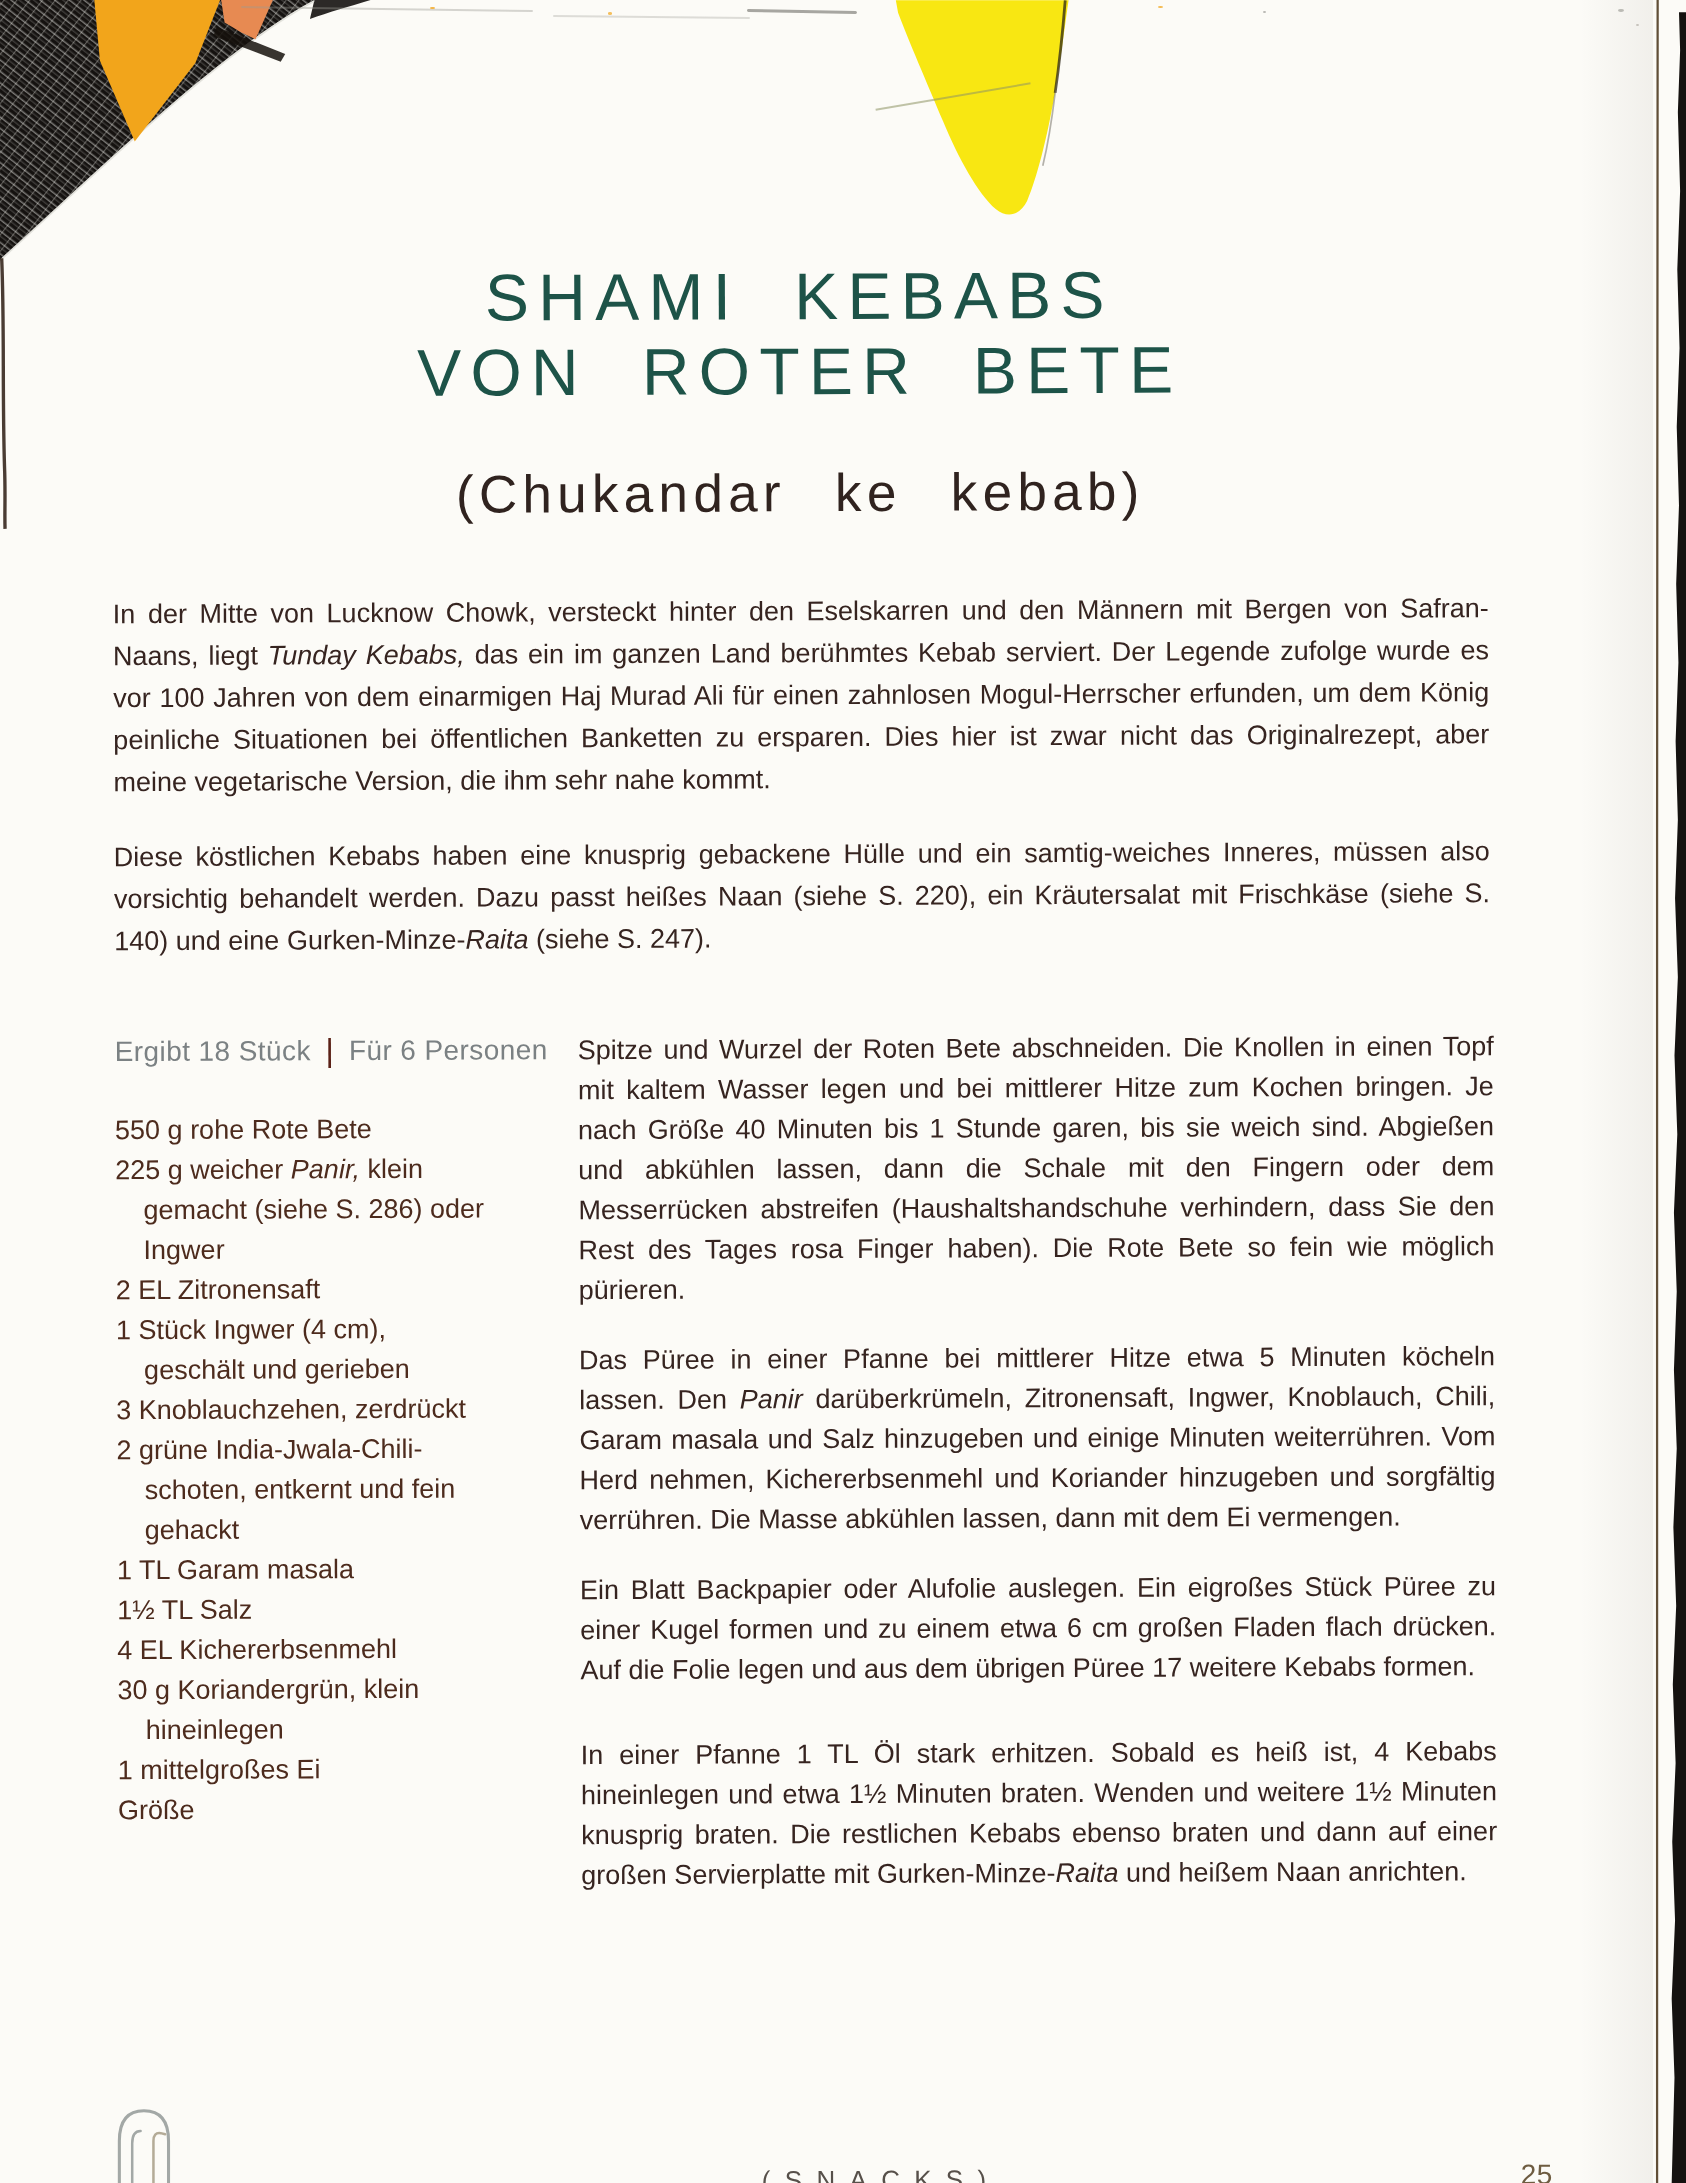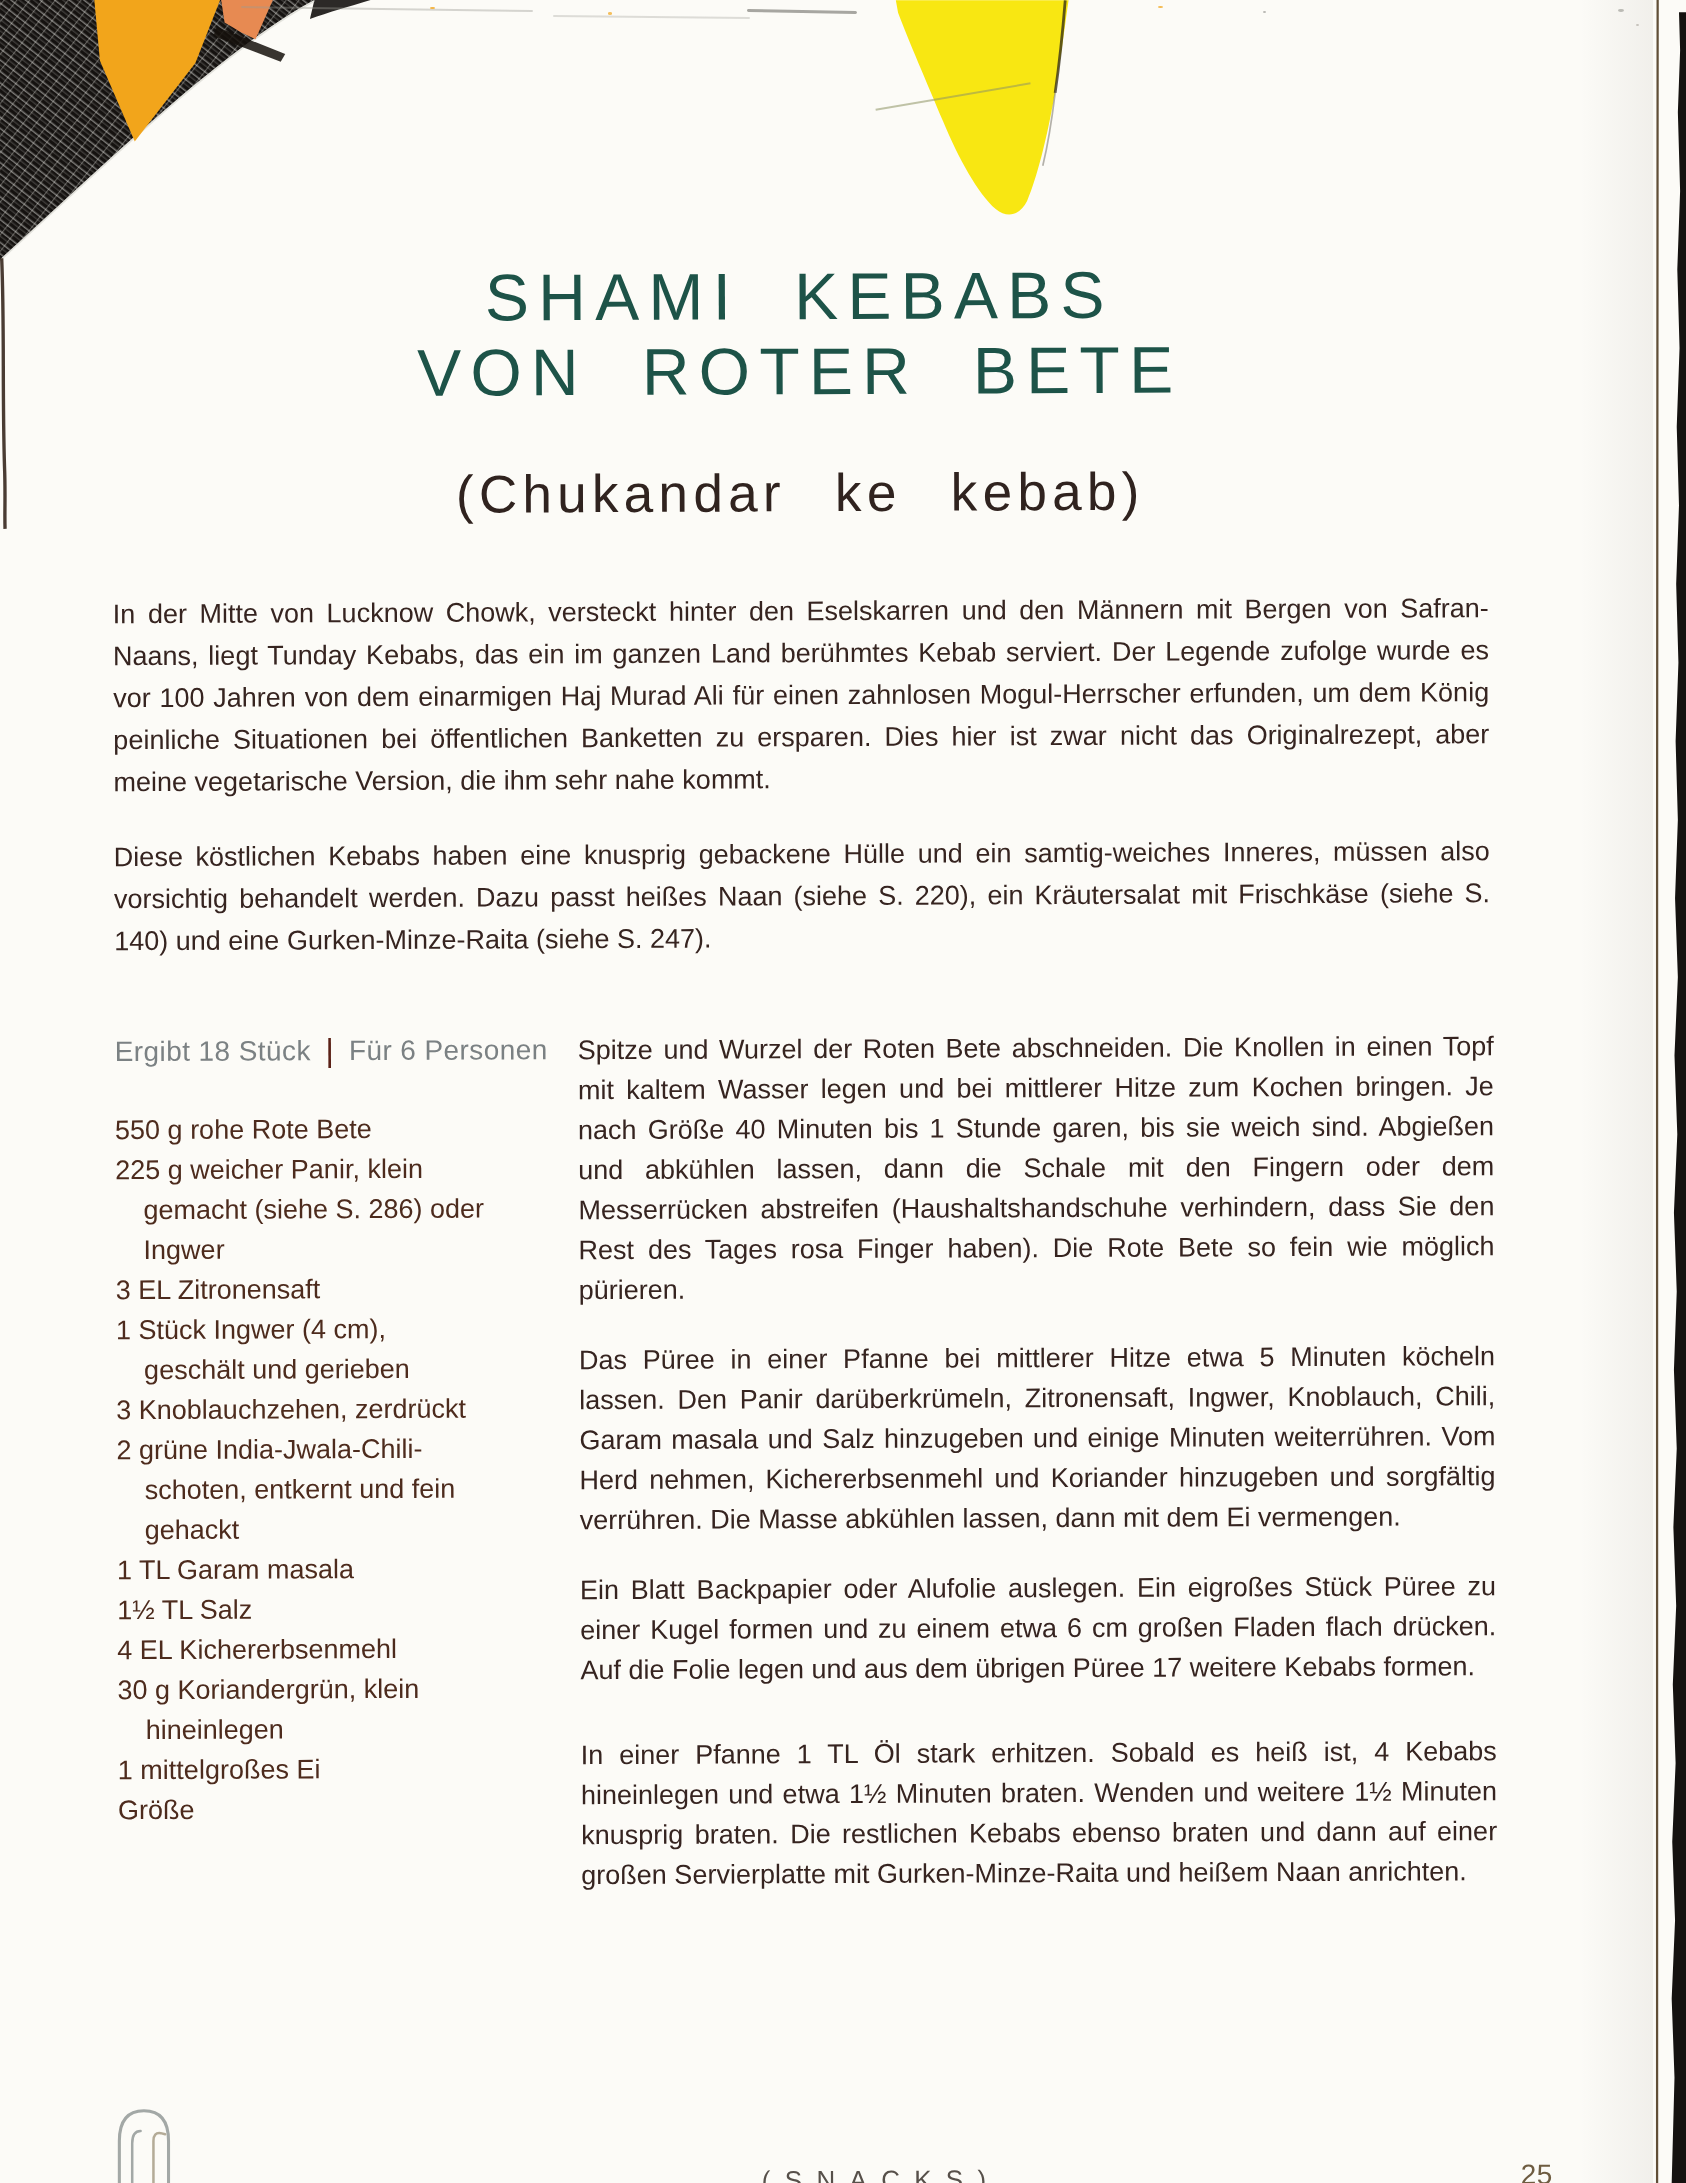--- a/index.html
+++ b/index.html
@@ -9,21 +9,21 @@
     background:var(--paper,#fcfbf7);
     overflow:hidden;
     font-family:"Liberation Sans","DejaVu Sans",sans-serif;
     font-weight:300;
   }
   .content{
     position:absolute;inset:0;
     transform:rotate(-0.25deg);
     transform-origin:842px 1123px;
   }
-  .it{}
+  .it{font-style:italic;}
 
   
   .title-block{
     position:absolute;left:115px;top:259px;width:1376px;
     text-align:center;color:var(--title-green,#1d5348);
     font-size:66px;line-height:75px;
     letter-spacing:0.14em;word-spacing:0.40em;
     font-weight:300;
   }
   .subtitle{
@@ -170,21 +170,21 @@
     <div class="yield">
       <span>Ergibt 18 Stück</span><span class="divider">|</span><span>Für 6 Personen</span>
     </div>
 
     <div class="ingredients">
 
     <div class="ingredient-line"><span>550 g rohe Rote Bete</span></div>
         <div class="ingredient-line"><span>225 g weicher </span><span class="it">Panir,</span><span> klein</span></div>
         <div class="ingredient-line indent"><span>gemacht (siehe S. 286) oder</span></div>
         <div class="ingredient-line indent"><span>Ingwer</span></div>
-        <div class="ingredient-line"><span>3 EL Zitronensaft</span></div>
+        <div class="ingredient-line"><span>2 EL Zitronensaft</span></div>
         <div class="ingredient-line"><span>1 Stück Ingwer (4 cm),</span></div>
         <div class="ingredient-line indent"><span>geschält und gerieben</span></div>
         <div class="ingredient-line"><span>3 Knoblauchzehen, zerdrückt</span></div>
         <div class="ingredient-line"><span>2 grüne India-Jwala-Chili-</span></div>
         <div class="ingredient-line indent"><span>schoten, entkernt und fein</span></div>
         <div class="ingredient-line indent"><span>gehackt</span></div>
         <div class="ingredient-line"><span>1 TL Garam masala</span></div>
         <div class="ingredient-line"><span>1½ TL Salz</span></div>
         <div class="ingredient-line"><span>4 EL Kichererbsenmehl</span></div>
         <div class="ingredient-line"><span>30 g Koriandergrün, klein</span></div>

